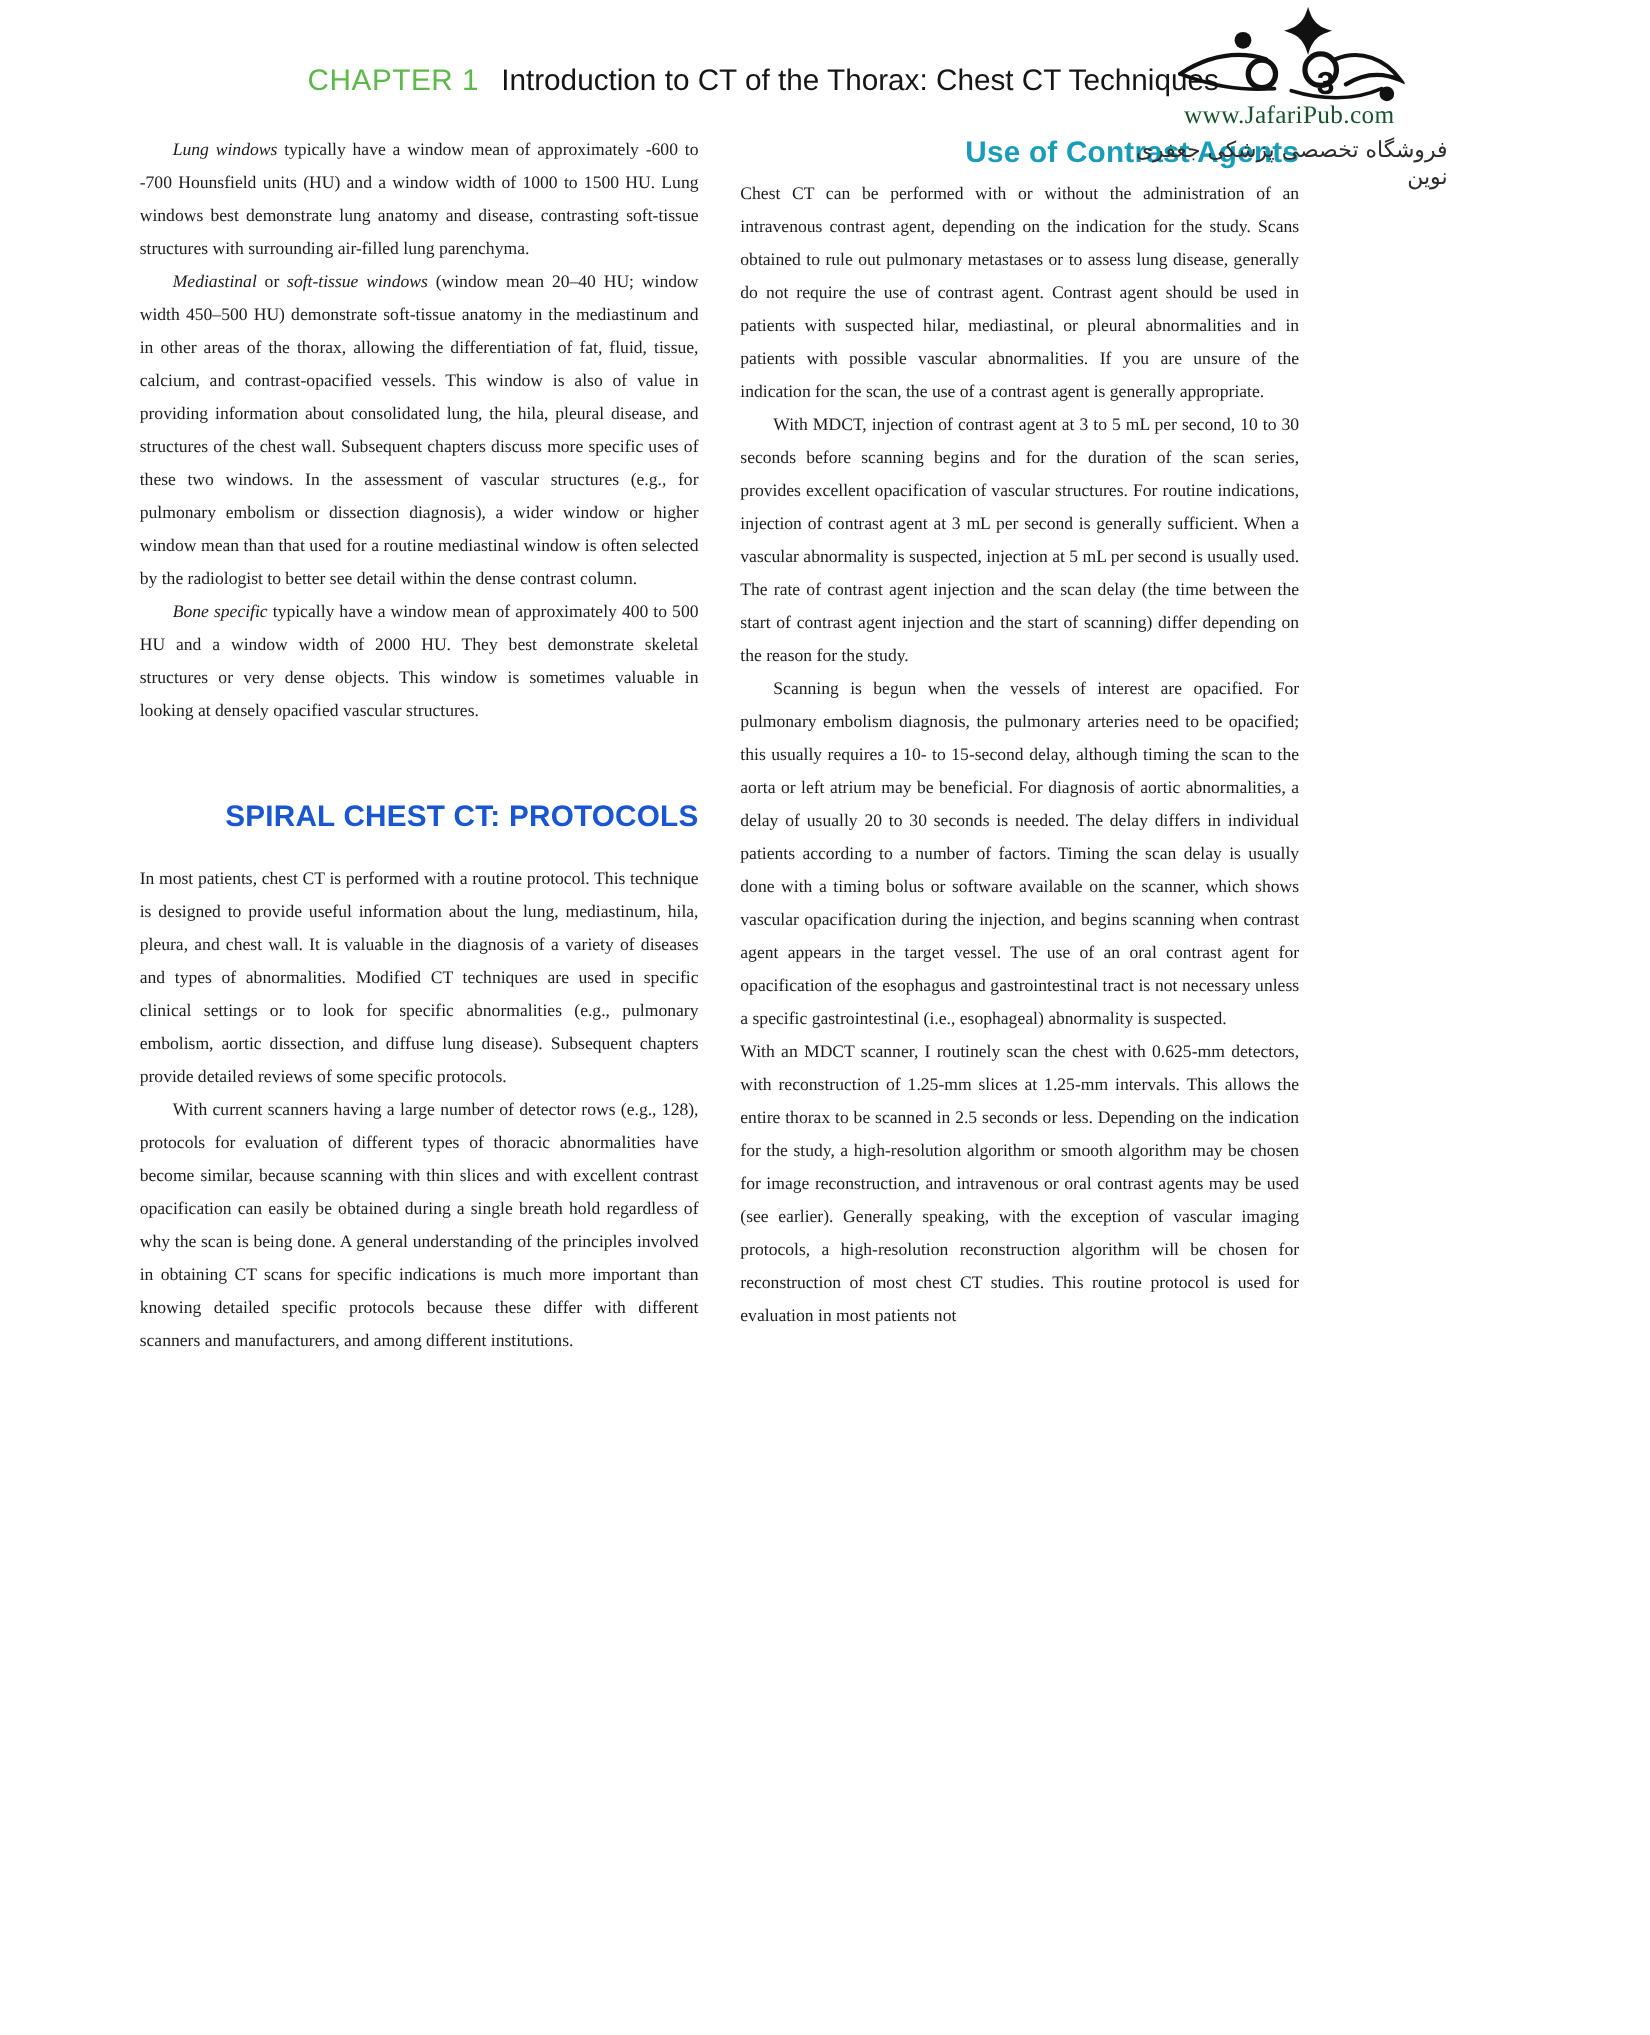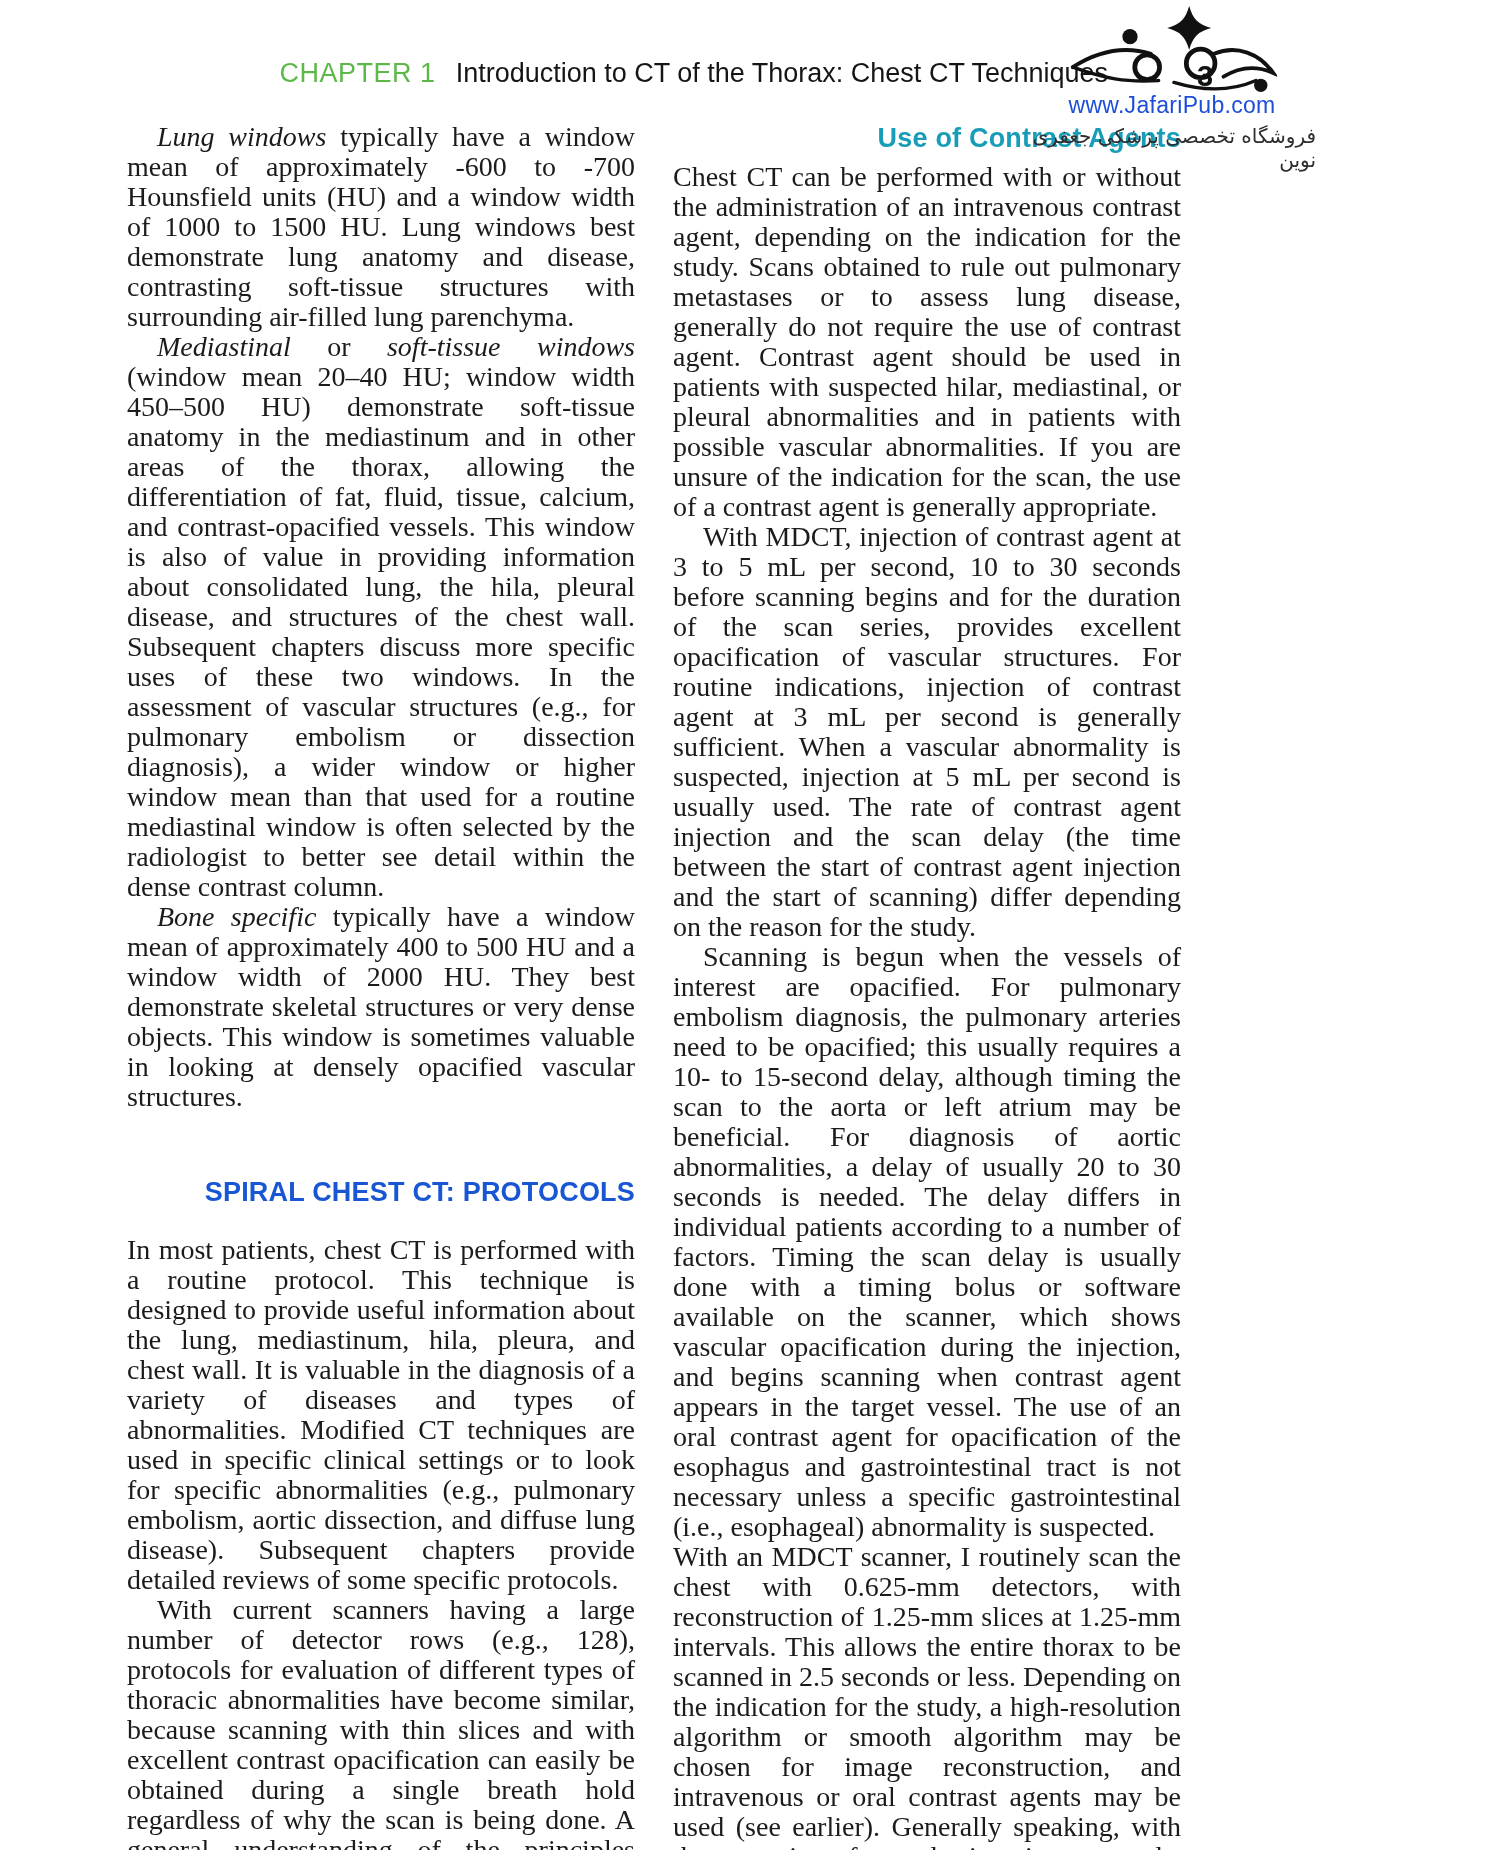--- a/index.html
+++ b/index.html
@@ -22,36 +22,36 @@
   .chapter-title{color:#151515;}
   .page-number{
     position:absolute;top:60px;left:1197px;
     font-family:"Liberation Sans", sans-serif;
     font-size:29px;font-weight:bold;color:#111;z-index:3;
   }
   
   .watermark{position:absolute;top:4px;left:1062px;width:220px;text-align:center;z-index:2;}
   .watermark svg{display:block;margin:0 auto;}
   .site-url{
-    font-family:Liberation Sans, sans-serif;
-    font-size:23px;color:#1d4ed8;margin-top:-4px;letter-spacing:0.3px;
+    font-family:Liberation Serif, serif;
+    font-size:23px;color:#14532d;margin-top:-4px;letter-spacing:0.3px;
   }
   .site-tagline{
     position:absolute;top:124px;left:1016px;width:300px;
     text-align:right;direction:rtl;
     font-family:"DejaVu Sans", sans-serif;
     font-size:20px;color:#2e2e2e;z-index:2;
   }
   
   .col{position:absolute;top:122px;width:508px;text-align:justify;}
   .col-left{left:127px;}
   .col-right{left:673px;}
   .body-para{
     margin:0;
-    font-size:28px;line-height:30px;
+    font-size:16px;line-height:30px;
   }
   .body-para.indent{text-indent:30px;}
   .ital{font-style:italic;}
   .col-heading{
     font-family:"Liberation Sans", sans-serif;
     font-weight:bold;font-size:27px;line-height:32px;
     margin:16px 0 8px 0;text-align:right;letter-spacing:0.2px;
   }
   .col-heading.blue{margin-top:64px;margin-bottom:27px;}
   .col > .col-heading:first-child{margin-top:0;}

